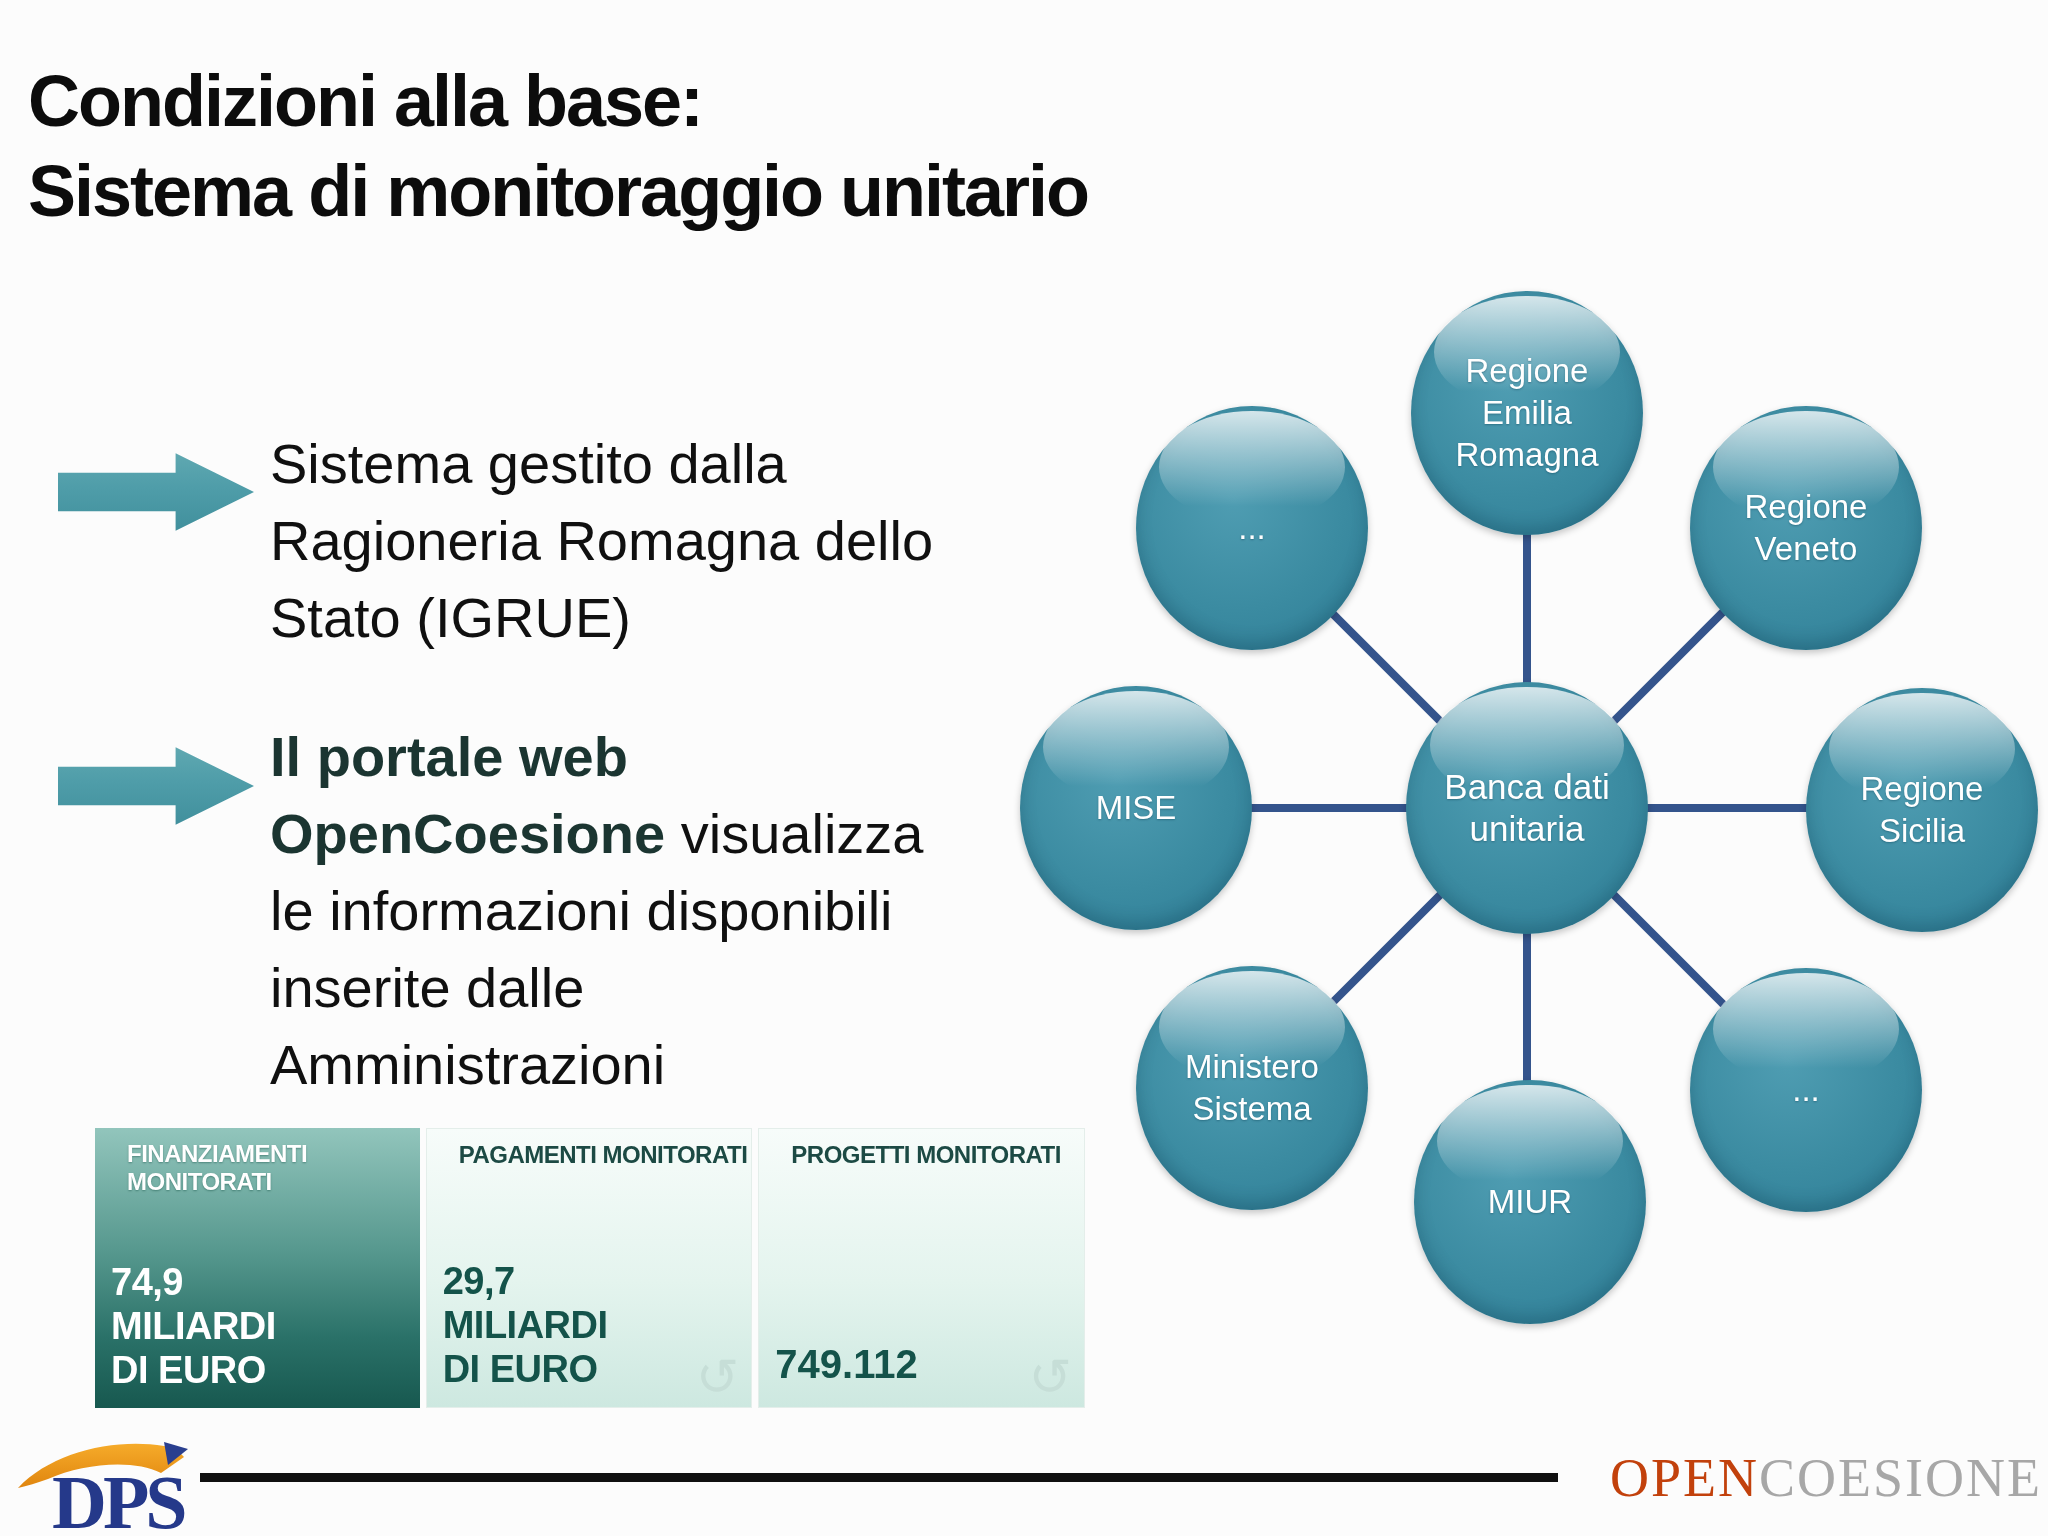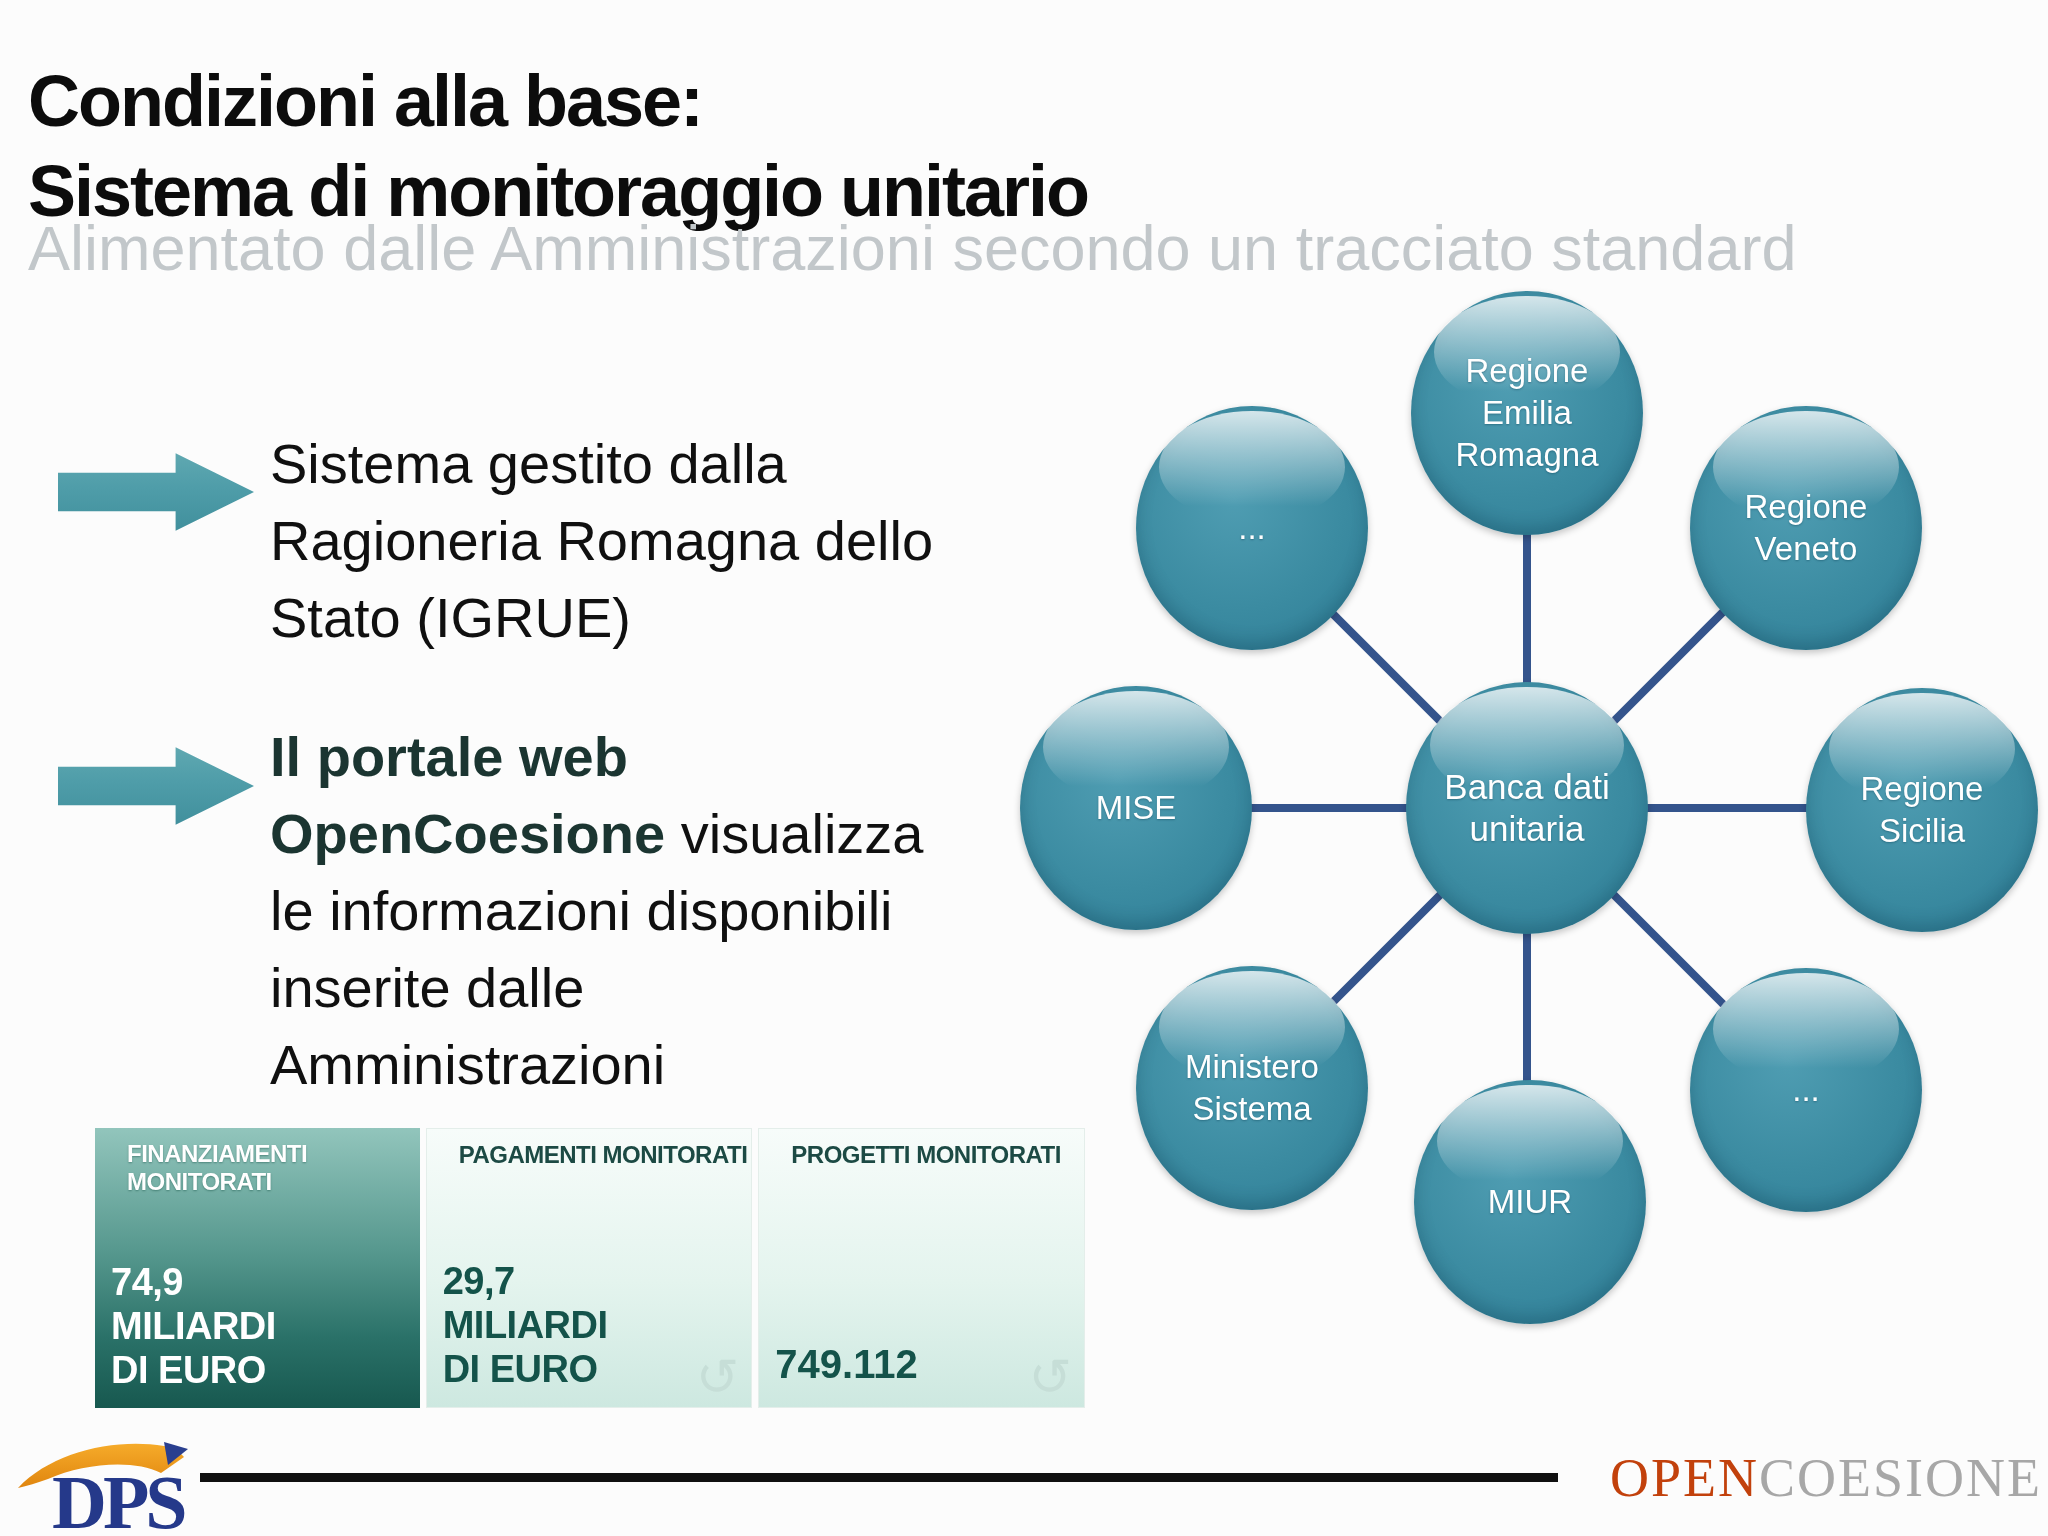--- a/index.html
+++ b/index.html
@@ -76,21 +76,20 @@
 </style>
 </head>
 <body>
 
 <div class="slide">
 
   <h1 class="title">
     <span>Condizioni alla base:</span>
     <span>Sistema di monitoraggio unitario</span>
   </h1>
-  <div class="subtitle">Alimentato dalle Amministrazioni secondo un tracciato standard</div>
 
   <div class="arrow a1"></div>
   <div class="bullet b1">
     <span class="ln">Sistema gestito dalla</span>
     <span class="ln">Ragioneria Romagna dello</span>
     <span class="ln">Stato (IGRUE)</span>
   </div>
 
   <div class="arrow a2"></div>
   <div class="bullet b2">

